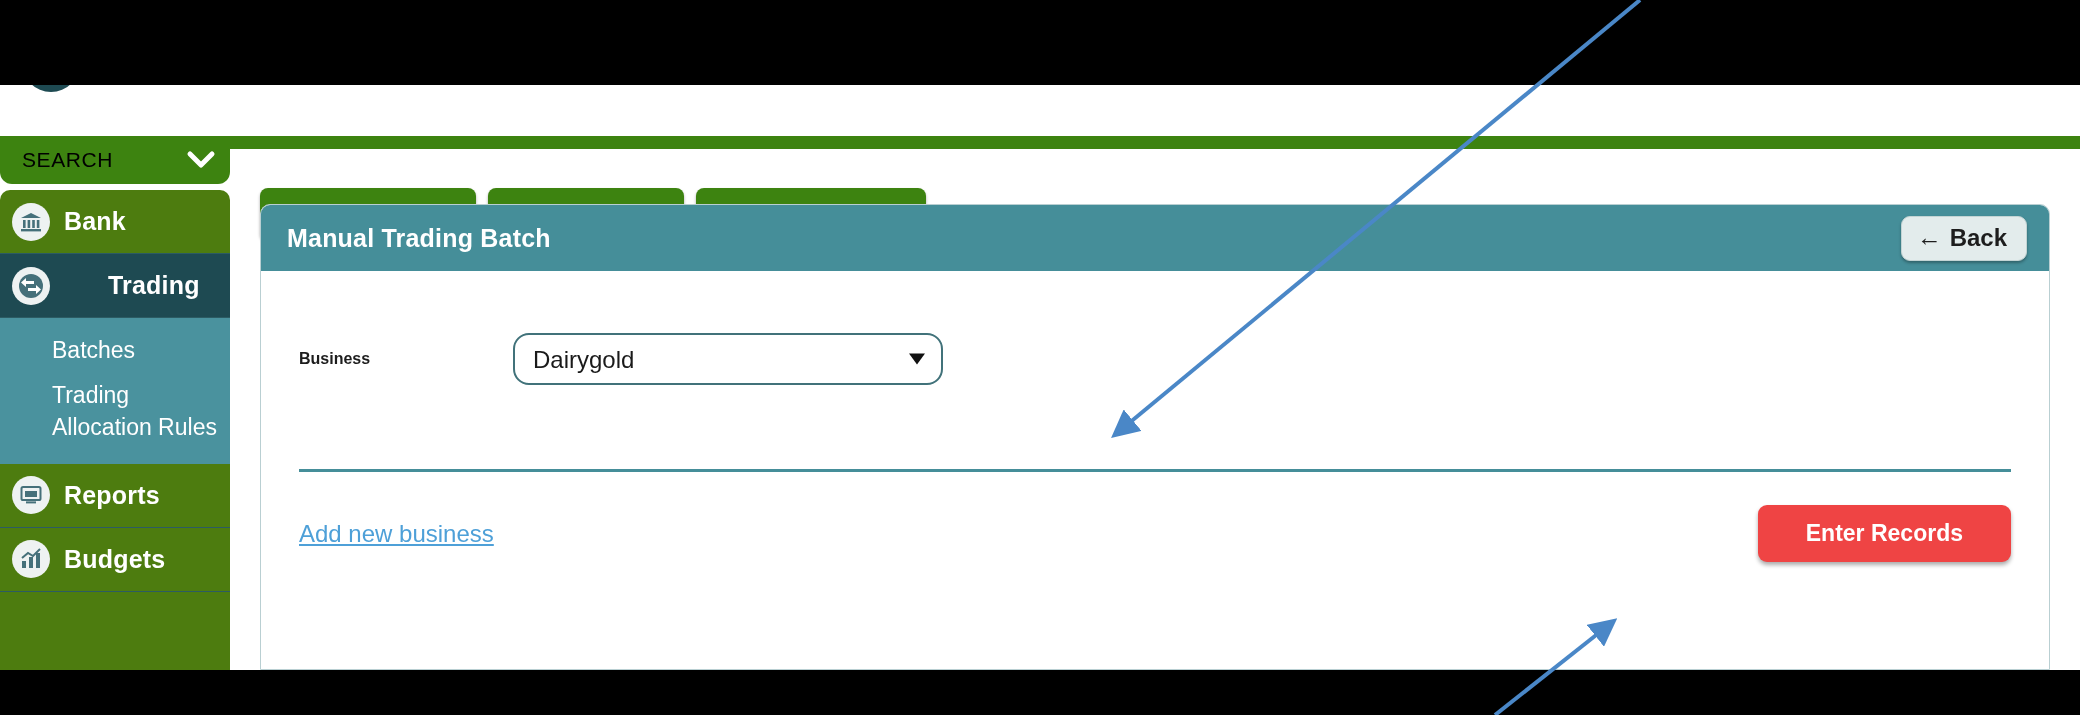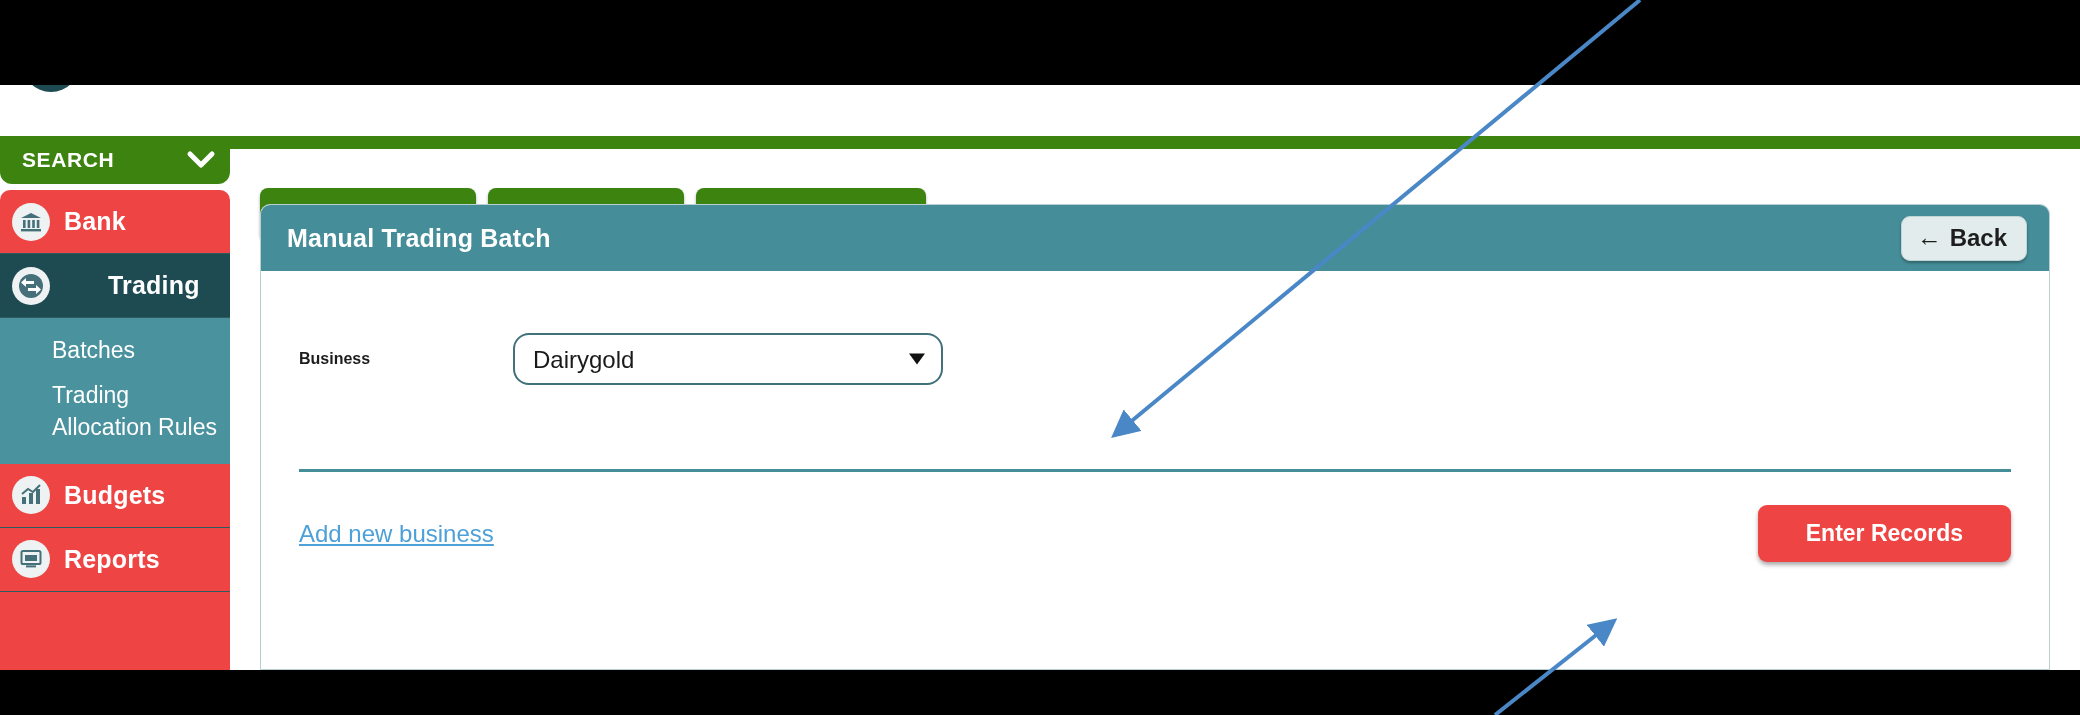--- a/index.html
+++ b/index.html
@@ -64,38 +64,38 @@
     width: 230px; height: 48px;
     background: #3d8310;
     border-radius: 0 0 12px 12px;
     display: flex;
     align-items: center;
     justify-content: space-between;
     padding: 0 22px 0 22px;
     z-index: 10;
   }
   .search-header .label {
-    color: #ffffff;
+    color: #000000;
     font-size: 21px;
-    font-weight: bold;
+    font-weight: normal;
     letter-spacing: 0.6px;
   }
   .chevron-down {
     width: 0; height: 0;
     position: relative;
   }
   .chevron-down svg { display: block; }
 
   
   .sidebar {
     position: absolute;
     left: 0; top: 190px;
     width: 230px;
     height: 480px;
-    background: #ef4444;
+    background: #4d7c0f;
     border-radius: 10px 10px 0 0;
     overflow: hidden;
     z-index: 10;
   }
   .nav-item {
     height: 64px;
     display: flex;
     align-items: center;
     padding-left: 12px;
     border-bottom: 1px solid #2c5b63;
@@ -337,38 +337,38 @@
     </div>
 
     <div class="submenu">
       <div class="submenu-item">Batches</div>
       <div class="submenu-item">Trading Allocation Rules</div>
     </div>
 
     <div class="nav-item">
       <span class="nav-icon">
         <svg width="24" height="24" viewBox="0 0 24 24">
+          <rect x="2.5" y="4" width="19" height="13" rx="1.6" fill="none" stroke="#45707a" stroke-width="2"></rect>
+          <rect x="6" y="8" width="12" height="6" fill="#45707a"></rect>
+          <rect x="7" y="18.4" width="10" height="2" fill="#45707a"></rect>
+        </svg>
+      </span>
+      <span class="nav-label">Reports</span>
+    </div>
+
+    <div class="nav-item">
+      <span class="nav-icon">
+        <svg width="24" height="24" viewBox="0 0 24 24">
           <rect x="3" y="14" width="4" height="7" fill="#45707a"></rect>
           <rect x="10" y="10" width="4" height="11" fill="#45707a"></rect>
           <rect x="17" y="6" width="4" height="15" fill="#45707a"></rect>
           <path d="M3 11 L9 6 L14 9 L21 2" fill="none" stroke="#45707a" stroke-width="2"></path>
         </svg>
       </span>
       <span class="nav-label">Budgets</span>
-    </div>
-
-    <div class="nav-item">
-      <span class="nav-icon">
-        <svg width="24" height="24" viewBox="0 0 24 24">
-          <rect x="2.5" y="4" width="19" height="13" rx="1.6" fill="none" stroke="#45707a" stroke-width="2"></rect>
-          <rect x="6" y="8" width="12" height="6" fill="#45707a"></rect>
-          <rect x="7" y="18.4" width="10" height="2" fill="#45707a"></rect>
-        </svg>
-      </span>
-      <span class="nav-label">Reports</span>
     </div>
 
   </div>
 
   <div class="content">
 
     <div class="btn-row">
       <button class="btn-green">New from File</button>
       <button class="btn-green">New Manual</button>
       <button class="btn-green">Enter Discount</button>

